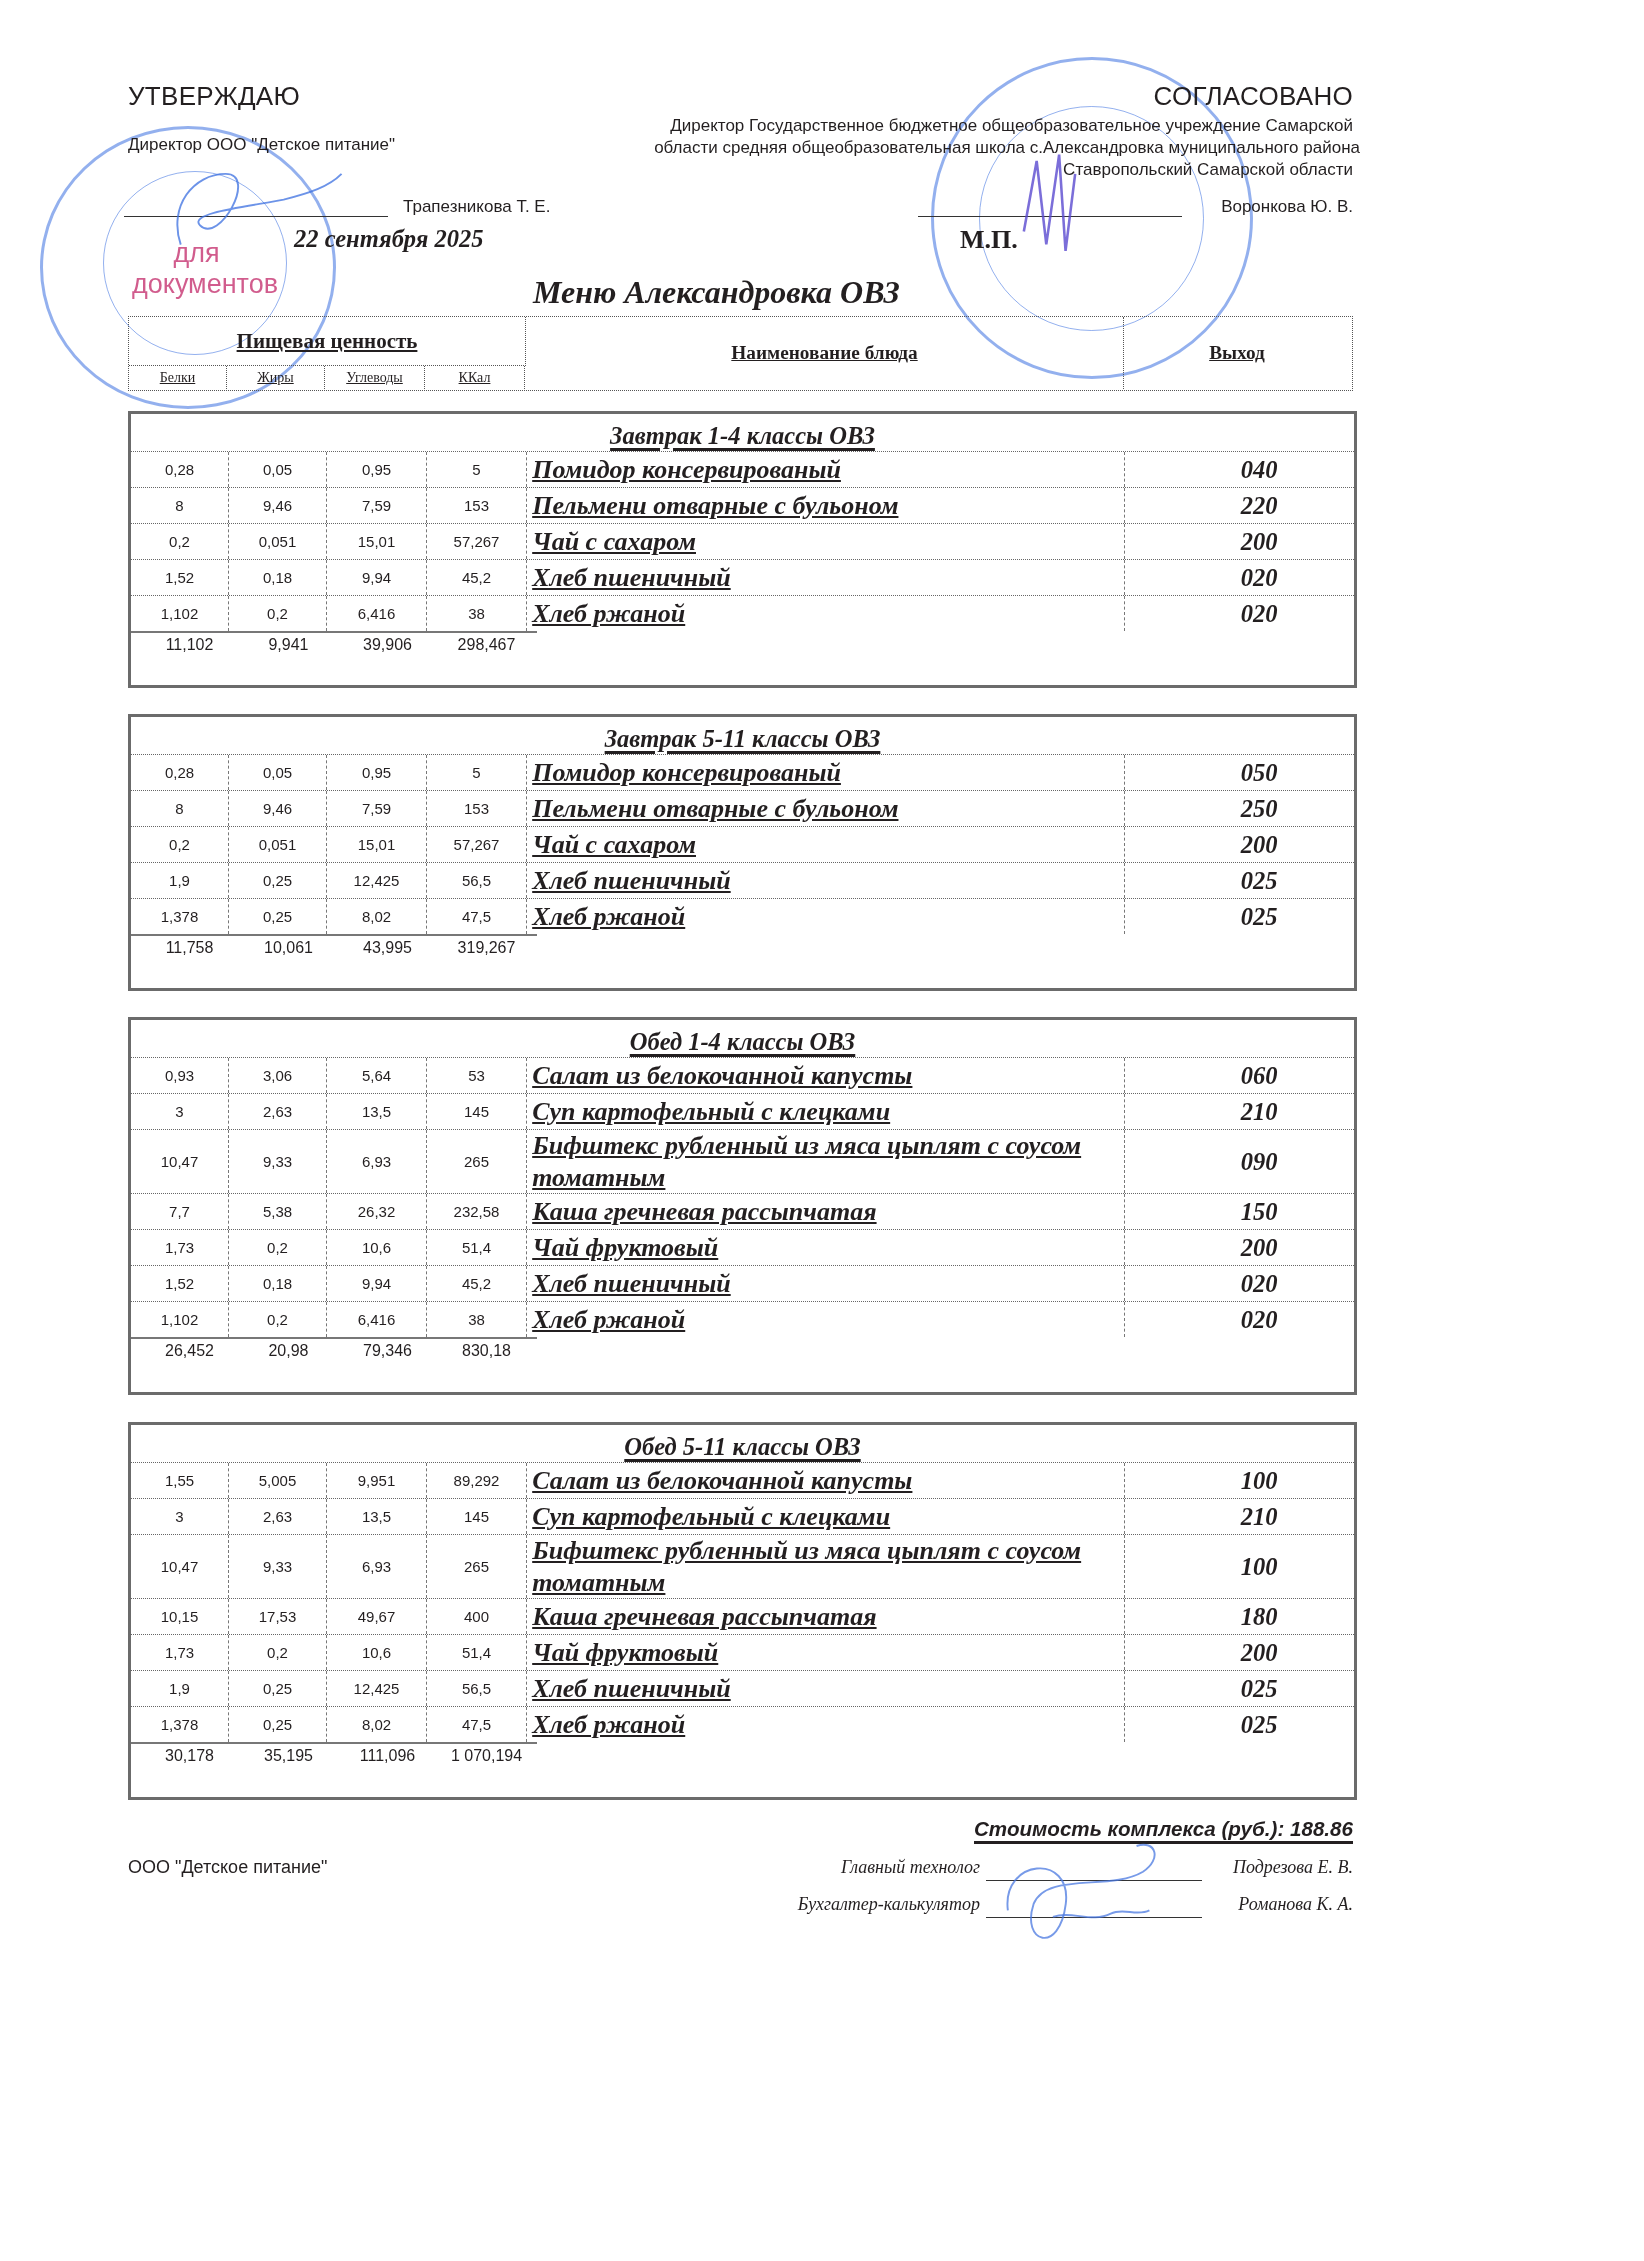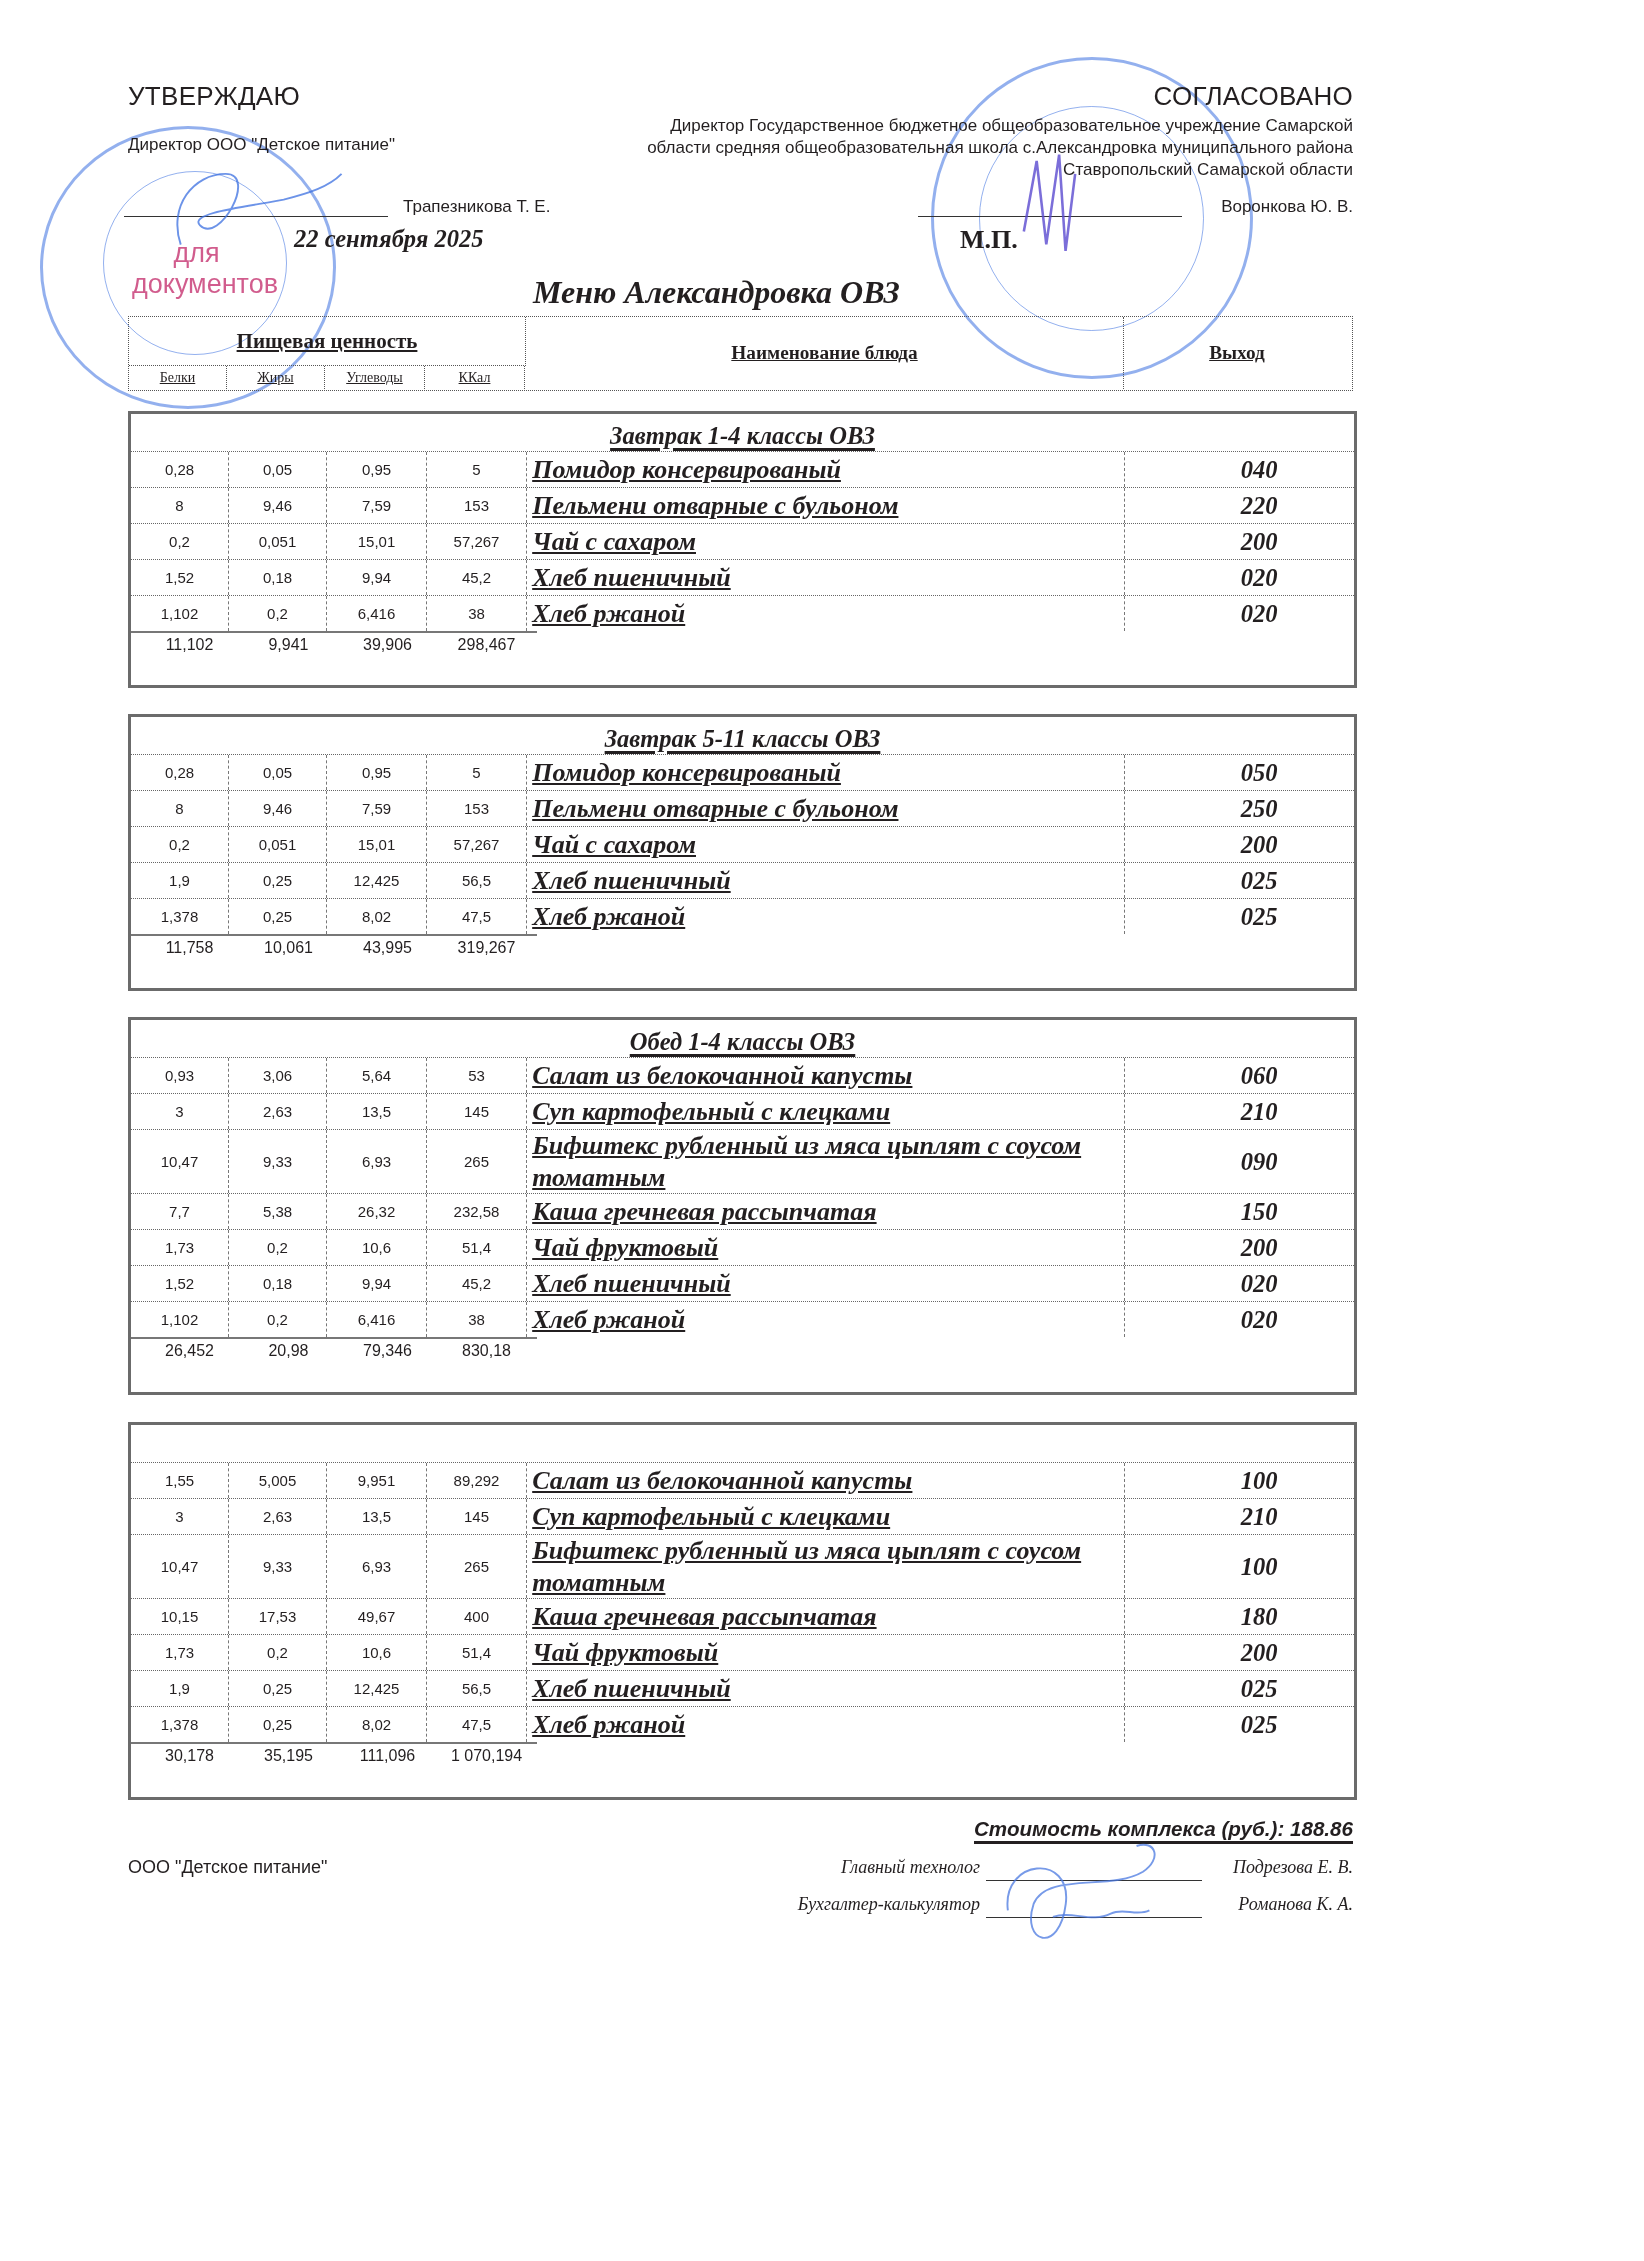--- a/index.html
+++ b/index.html
@@ -61,21 +61,21 @@
 <div class="stamp-inner" style="left:979px; top:106px; width:225px; height:225px;"></div>
 
 <div class="abs sans approve-title" style="left:128px; top:81px;">УТВЕРЖДАЮ</div>
 <div class="abs sans approve-line" style="left:128px; top:135px;">Директор ООО "Детское питание"</div>
 <div class="abs sign-line" style="left:124px; top:216px; width:264px;"></div>
 <div class="abs sans approve-line" style="left:403px; top:197px;">Трапезникова Т. Е.</div>
 <div class="abs serif date" style="left:293px; top:225px; left:294px;">22 сентября 2025</div>
 
 <div class="abs sans approve-title" style="right:291px; top:81px;">СОГЛАСОВАНО</div>
 <div class="abs sans approve-line" style="right:291px; top:116px; text-align:right;">Директор Государственное бюджетное общеобразовательное учреждение Самарской</div>
-<div class="abs sans approve-line" style="right:291px; top:138px; text-align:right;">области средняя общеобразовательная школа с.Александровка муниципального района</div>
+<div class="abs sans approve-line" style="right:284px; top:138px; text-align:right;">области средняя общеобразовательная школа с.Александровка муниципального района</div>
 <div class="abs sans approve-line" style="right:291px; top:160px; text-align:right;">Ставропольский Самарской области</div>
 <div class="abs sign-line" style="left:918px; top:216px; width:264px;"></div>
 <div class="abs sans approve-line" style="right:291px; top:197px;">Воронкова Ю. В.</div>
 <div class="abs serif mp" style="left:960px; top:225px;">М.П.</div>
 
 <div class="abs serif doc-title" style="left:533px; top:274px;">Меню Александровка ОВЗ</div>
 
 <div class="abs head-table serif" style="left:128px; top:316px; width:1225px; height:75px;">
   <div class="hcell hlabel-bold" style="left:0; top:0; width:397px; height:49px; border-right:1.3px dotted #555; border-bottom:1.3px dotted #555;">Пищевая ценность</div>
   <div class="hcell hlabel-small" style="left:0; top:49px; width:98px; height:24.5px; border-right:1.3px dotted #555;">Белки</div>
@@ -250,20 +250,21 @@
         </div>
         <div class="total-row">
           <div class="tnum sans">26,452</div>
           <div class="tnum sans">20,98</div>
           <div class="tnum sans">79,346</div>
           <div class="tnum sans">830,18</div>
         </div>
       </div>
   </div>
     <div class="section" style="top: 1422px; height: 378px;">
+    <div class="section-title serif"><span>Обед 5-11 классы ОВЗ</span></div>
     <div class="rows">
         <div class="row" style="height: 36px;">
           <div class="num sans w1">1,55</div>
           <div class="num sans w2">5,005</div>
           <div class="num sans w3">9,951</div>
           <div class="num sans w4">89,292</div>
           <div class="dish serif">Салат из белокочанной капусты</div>
           <div class="yield serif">100</div>
         </div>
         <div class="row" style="height: 36px;">

